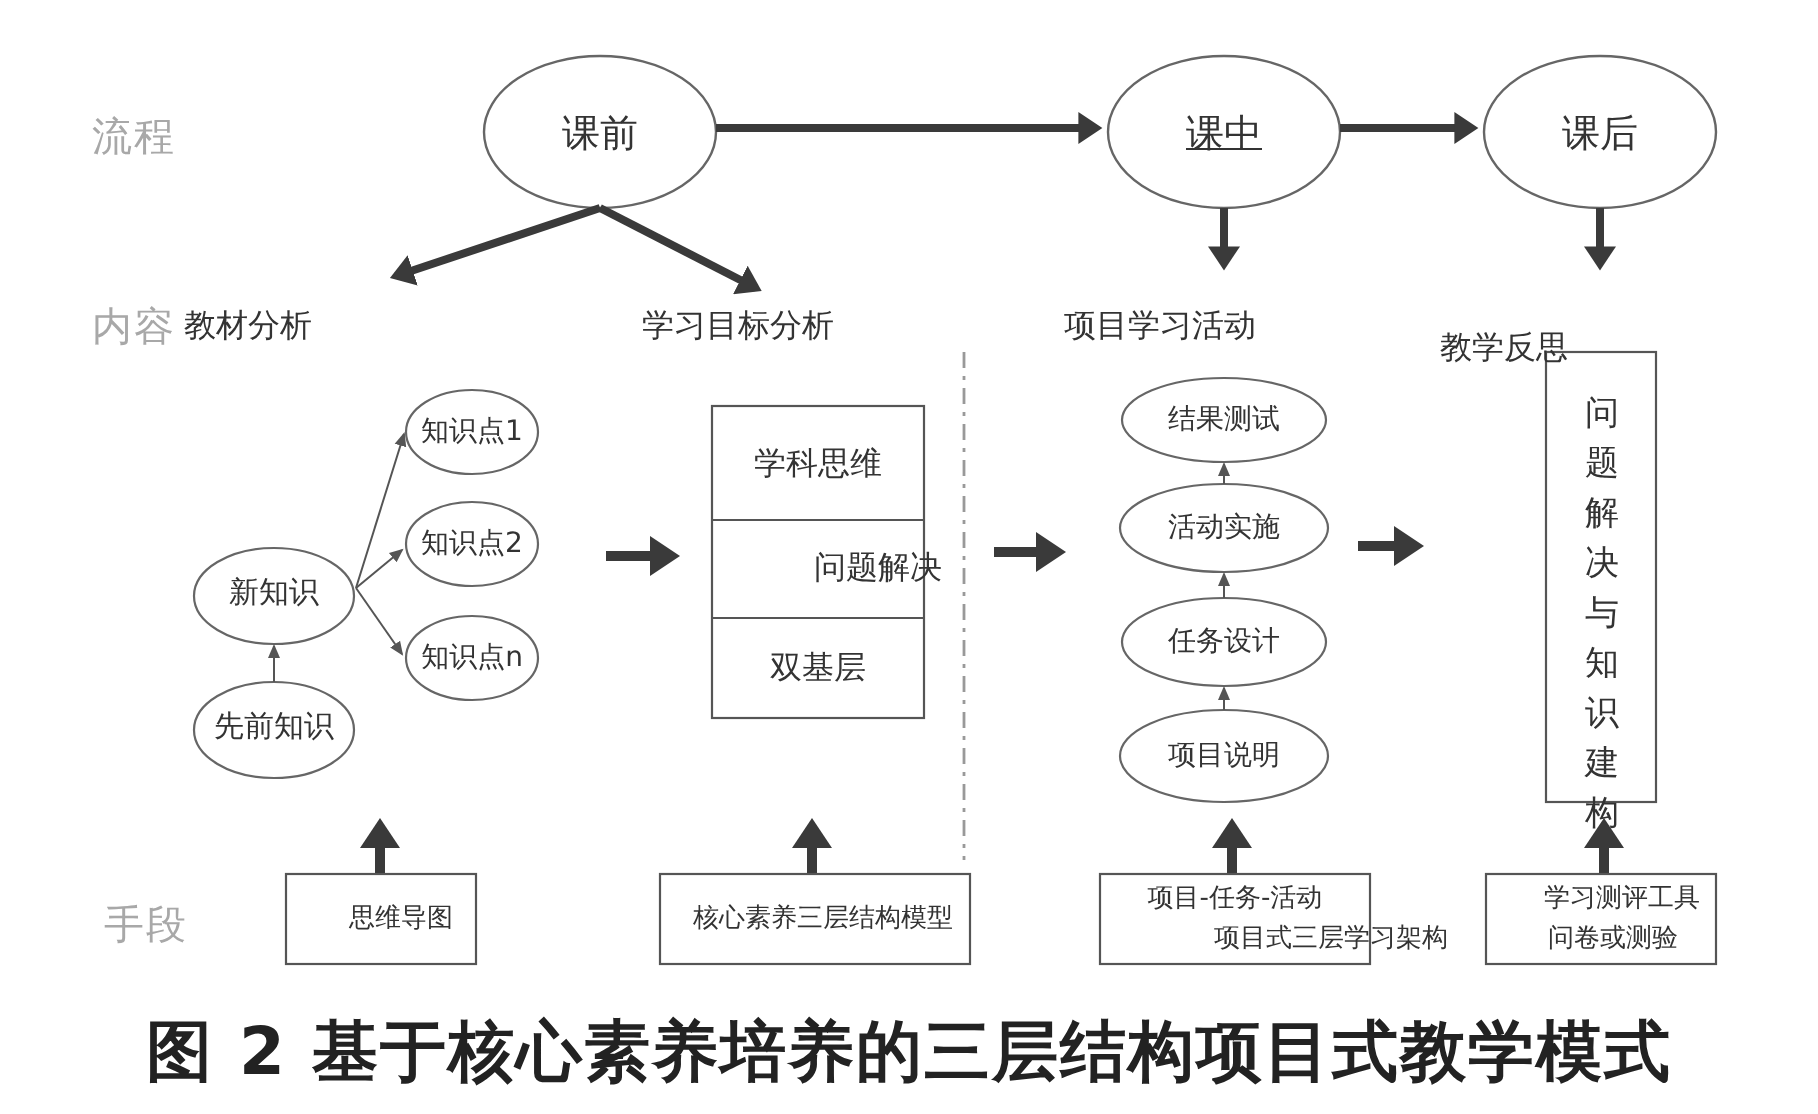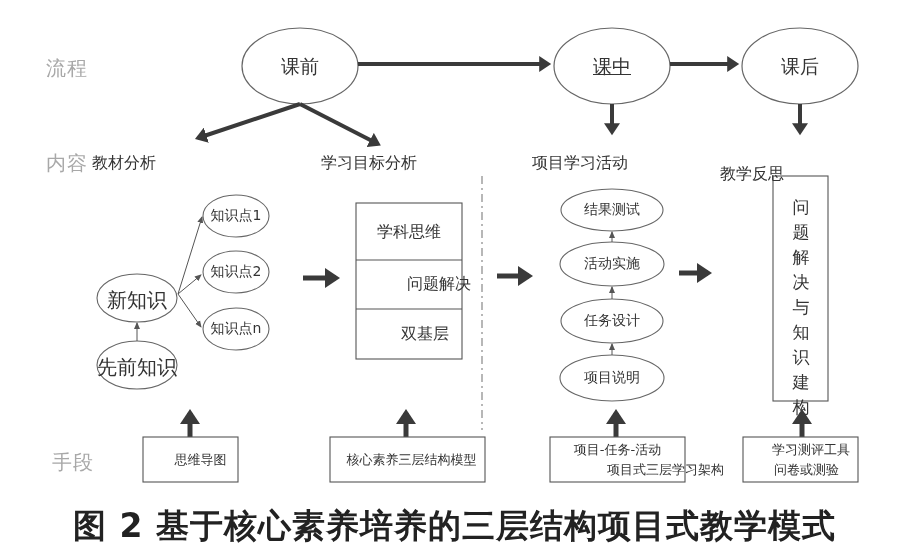--- a/index.html
+++ b/index.html
@@ -3,21 +3,21 @@
 <meta charset="utf-8">
 <style>
   html, body { margin: 0; padding: 0; background: #ffffff; }
   body { width: 909px; height: 557px; position: relative; overflow: hidden;
          font-family: "DejaVu Sans", "Liberation Sans", sans-serif; color: #333; }
   svg { position: absolute; left: 0; top: 0; }
   .row-label { position: absolute; font-size: 20px; color: #a8a8a8; letter-spacing: 1px; }
   .stage-text { position: absolute; font-size: 19px; color: #333; text-align: center; width: 120px; }
   .content-label { position: absolute; font-size: 16px; color: #333; text-align: left; width: 160px; }
   .node-text { position: absolute; font-size: 14px; color: #333; text-align: center; width: 100px; }
-  .node-text-lg { position: absolute; font-size: 20px; color: #333; text-align: center; width: 120px; }
+  .node-text-lg { position: absolute; font-size: 15px; color: #333; text-align: center; width: 120px; }
   .layer-text { position: absolute; font-size: 16px; color: #333; text-align: center; width: 104px; }
   .means-text { position: absolute; font-size: 13px; color: #333; text-align: center; line-height: 20px; }
   .vertical-text { position: absolute; font-size: 17px; color: #333; width: 20px; text-align: center;
                    word-break: break-all; line-height: 25px; }
   .caption { position: absolute; left: 0; width: 909px; top: 504px; text-align: center;
              font-size: 33px; font-weight: bold; color: #222; letter-spacing: 1px; }
 </style>
 </head>
 <body>
 
@@ -101,21 +101,21 @@
 <div class="content-label" style="left:720px; top:164px;">教学反思</div>
 
 <div class="node-text" style="left:186px; top:207px;">知识点1</div>
 <div class="node-text" style="left:186px; top:263px;">知识点2</div>
 <div class="node-text" style="left:186px; top:320px;">知识点n</div>
 <div class="node-text-lg" style="left:77px; top:287px;">新知识</div>
 <div class="node-text-lg" style="left:77px; top:354px;">先前知识</div>
 
 <div class="layer-text" style="left:357px; top:222px;">学科思维</div>
 <div class="layer-text" style="left:357px; top:274px;margin-left:30px;">问题解决</div>
-<div class="layer-text" style="left:357px; top:324px;padding-left:16px;">双基层</div>
+<div class="layer-text" style="left:357px; top:324px;">双基层</div>
 
 <div class="node-text" style="left:562px; top:201px;">结果测试</div>
 <div class="node-text" style="left:562px; top:255px;">活动实施</div>
 <div class="node-text" style="left:562px; top:312px;">任务设计</div>
 <div class="node-text" style="left:562px; top:369px;">项目说明</div>
 
 <div class="vertical-text" style="left:791px; top:195px;">问题解决与知识建构</div>
 
 <div class="means-text" style="left:143px; top:450px; width:115px;">思维导图</div>
 <div class="means-text" style="left:330px; top:450px; width:163px;">核心素养三层结构模型</div>

